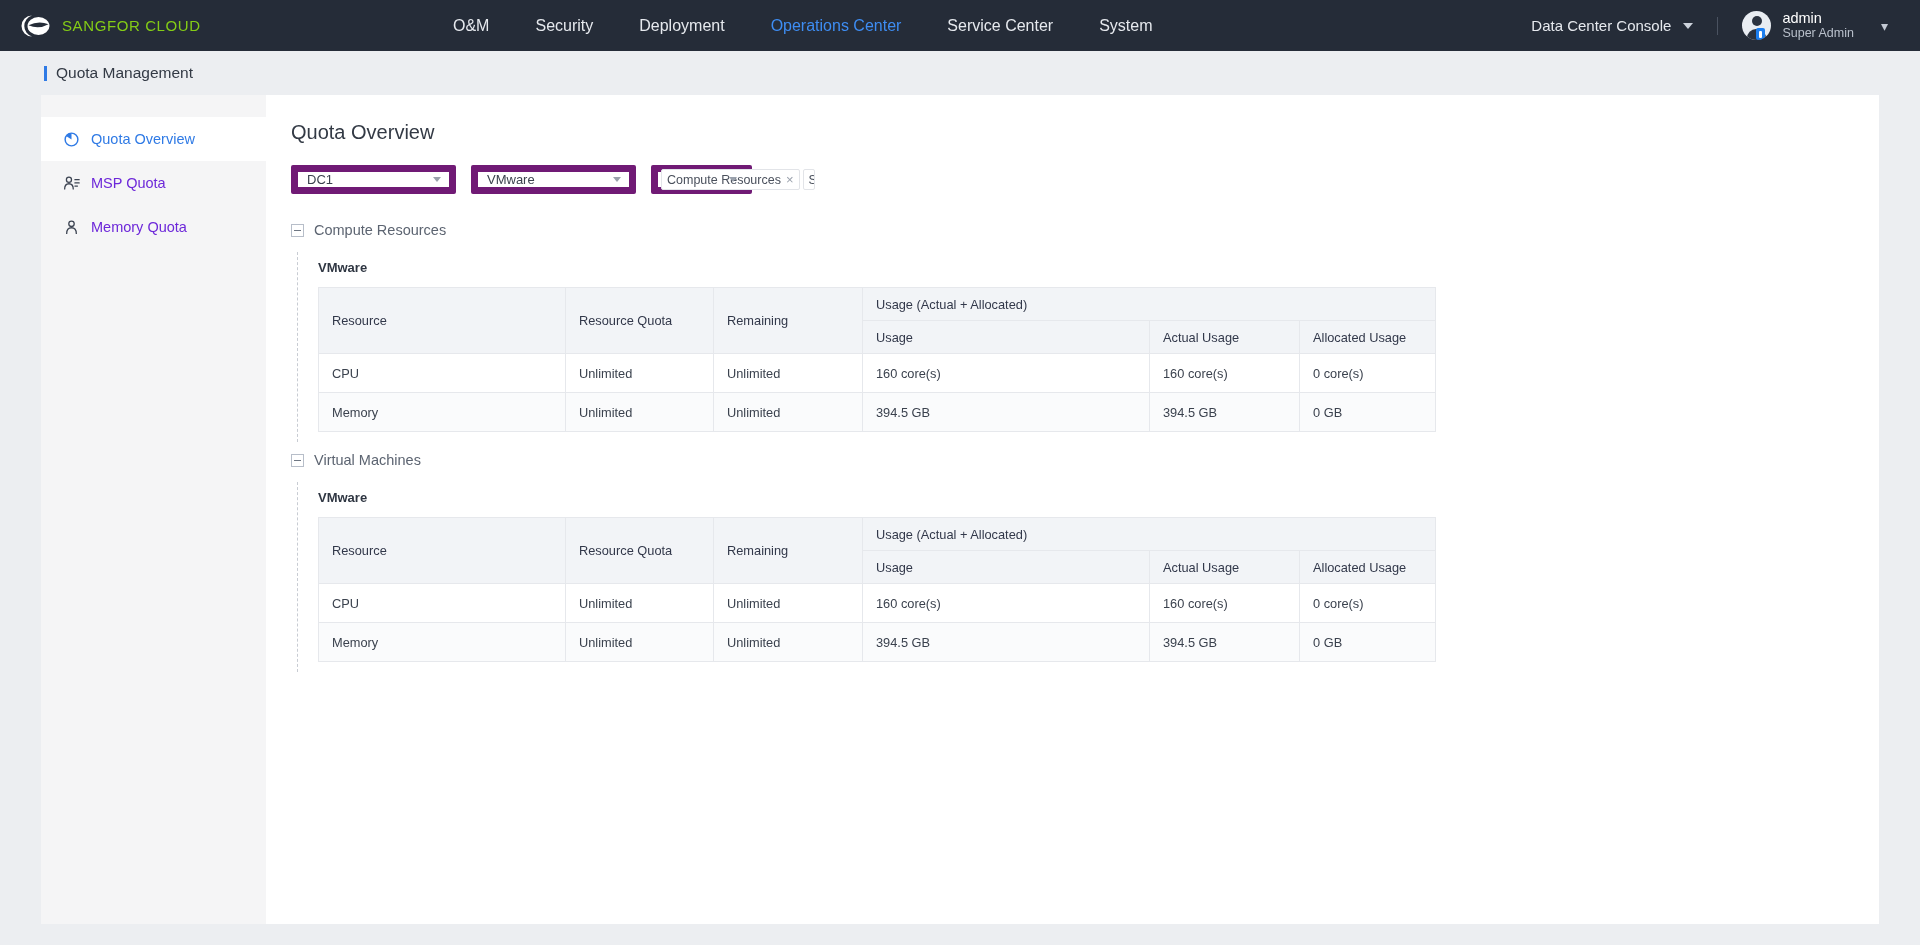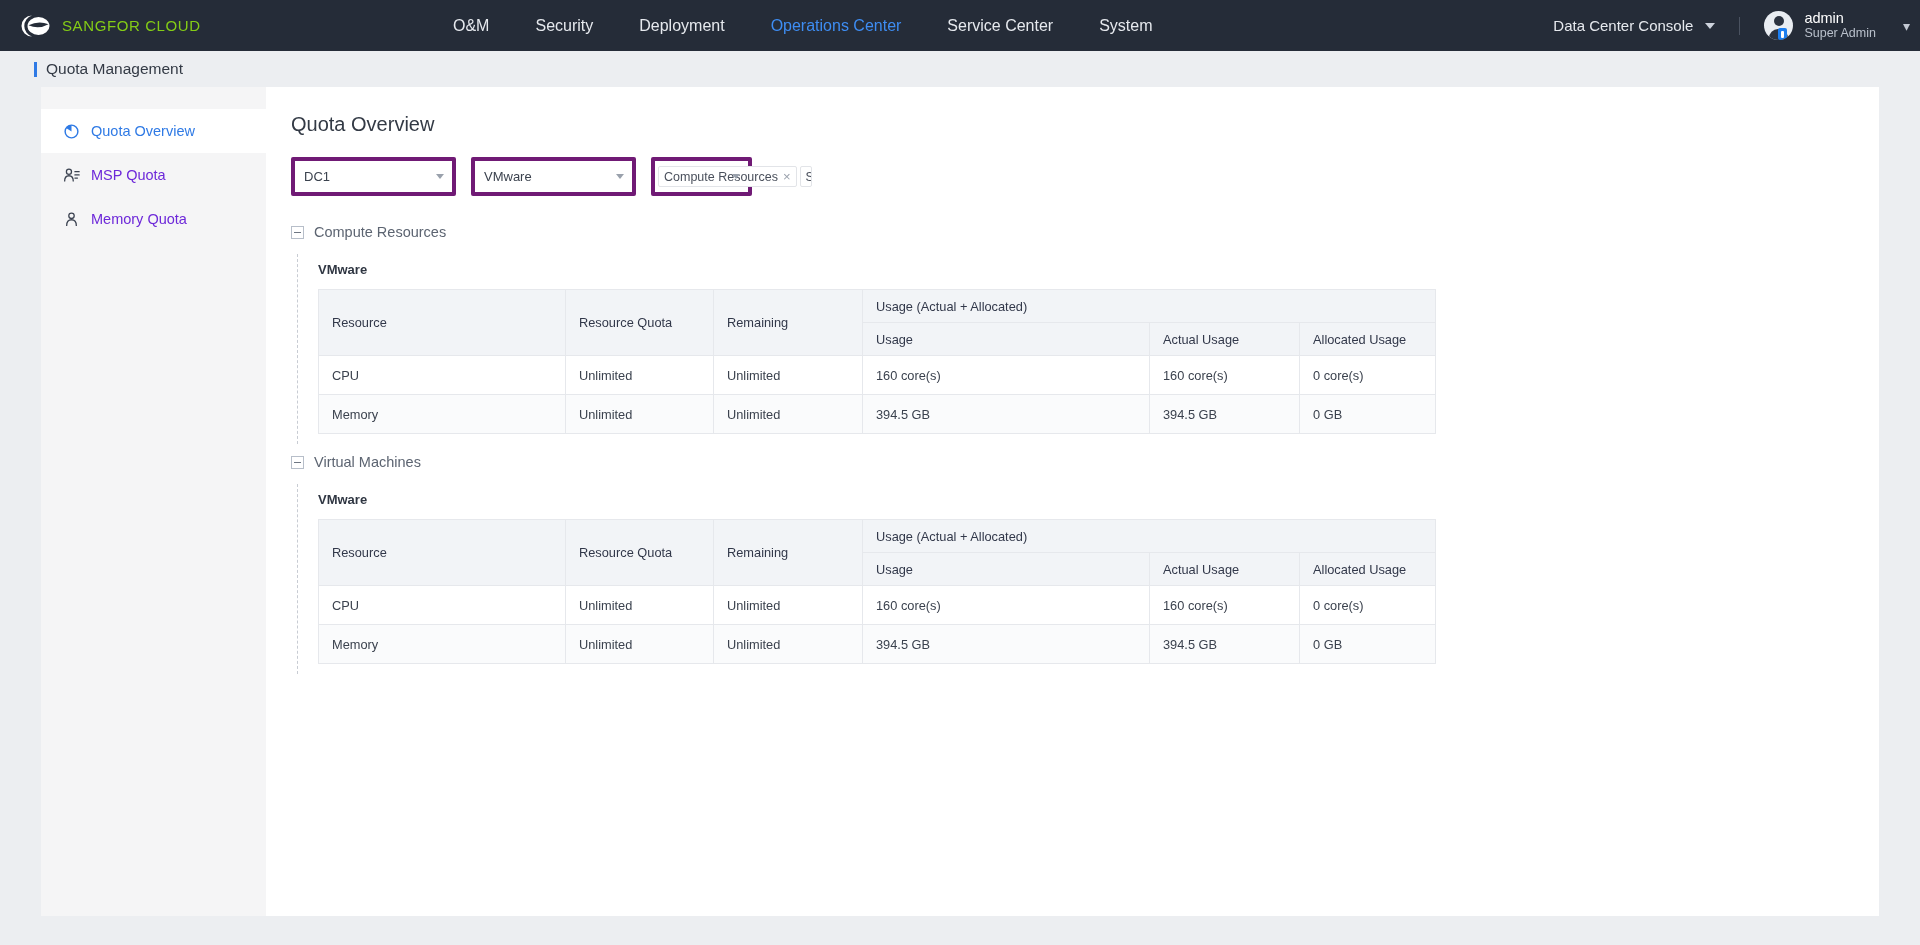--- a/index.html
+++ b/index.html
@@ -34,21 +34,21 @@
     padding-left: 100px;
   }
   .mainmenu .mi {
     color: #e6e9ee; font-size: 16px;
     padding: 0 23px; line-height: 51px; height: 51px;
     white-space: nowrap; cursor: pointer;
   }
   .mainmenu .mi.active { color: #3e8df3; }
   .navright {
     display: flex; align-items: center; gap: 0px;
-    padding-right: 10px; height: 100%;
+    padding-right: 32px; height: 100%;
   }
   .console-sel {
     display: flex; align-items: center; gap: 12px;
     color: #e6e9ee; font-size: 15px; cursor: pointer;
     white-space: nowrap;
   }
   .caret-down {
     width: 0; height: 0; border-left: 5px solid transparent;
     border-right: 5px solid transparent; border-top: 6px solid #cdd3dc;
   }
@@ -78,22 +78,22 @@
     background:#fff; border-radius:1px;
   }
   .uname { color: #fff; font-size: 14.5px; line-height: 16px; }
   .urole { color: #b9c0cb; font-size: 12.5px; line-height: 15px; }
   .chev {
     margin-left: 16px; color: #c3c9d3; font-size: 14px;
   }
 
   
   .pagehead {
-    height: 36px; display: flex; align-items: center;
-    padding-left: 34px; background: #eceef1;
+    height: 44px; display: flex; align-items: center;
+    padding-left: 44px; background: #eceef1;
   }
   .pagehead .bar {
     width: 3px; height: 15px; background: #2f7ae5; margin-right: 9px;
   }
   .pagehead .title { font-size: 15.5px; color: #333a45; }
 
   
   .layout {
     display: flex;
     margin: 0 41px 0 41px;
@@ -115,21 +115,21 @@
     flex: 1; background: #ffffff; padding: 26px 0 0 25px;
   }
   .content-title {
     font-size: 20px; color: #333a45; font-weight: normal;
     margin-bottom: 21px;
   }
 
   
   .filters { display: flex; gap: 15px; margin-bottom: 22px; }
   .sel {
-    height: 39px; border: 4px solid #701a75; background: #fff;
+    height: 29px; border: 7px solid #701a75; background: #fff;
     border-radius: 2px; display: flex; align-items: center;
     font-size: 13px; color: #3b424e; cursor: pointer;
     padding: 0 9px; position: relative;
   }
   .sel.w1 { width: 165px; }
   .sel.w2 { width: 165px; }
   .sel .arw {
     position: absolute; right: 8px; top: 50%; margin-top: -3px;
     width: 0; height: 0; border-left: 4px solid transparent;
     border-right: 4px solid transparent; border-top: 5px solid #9aa1ac;

